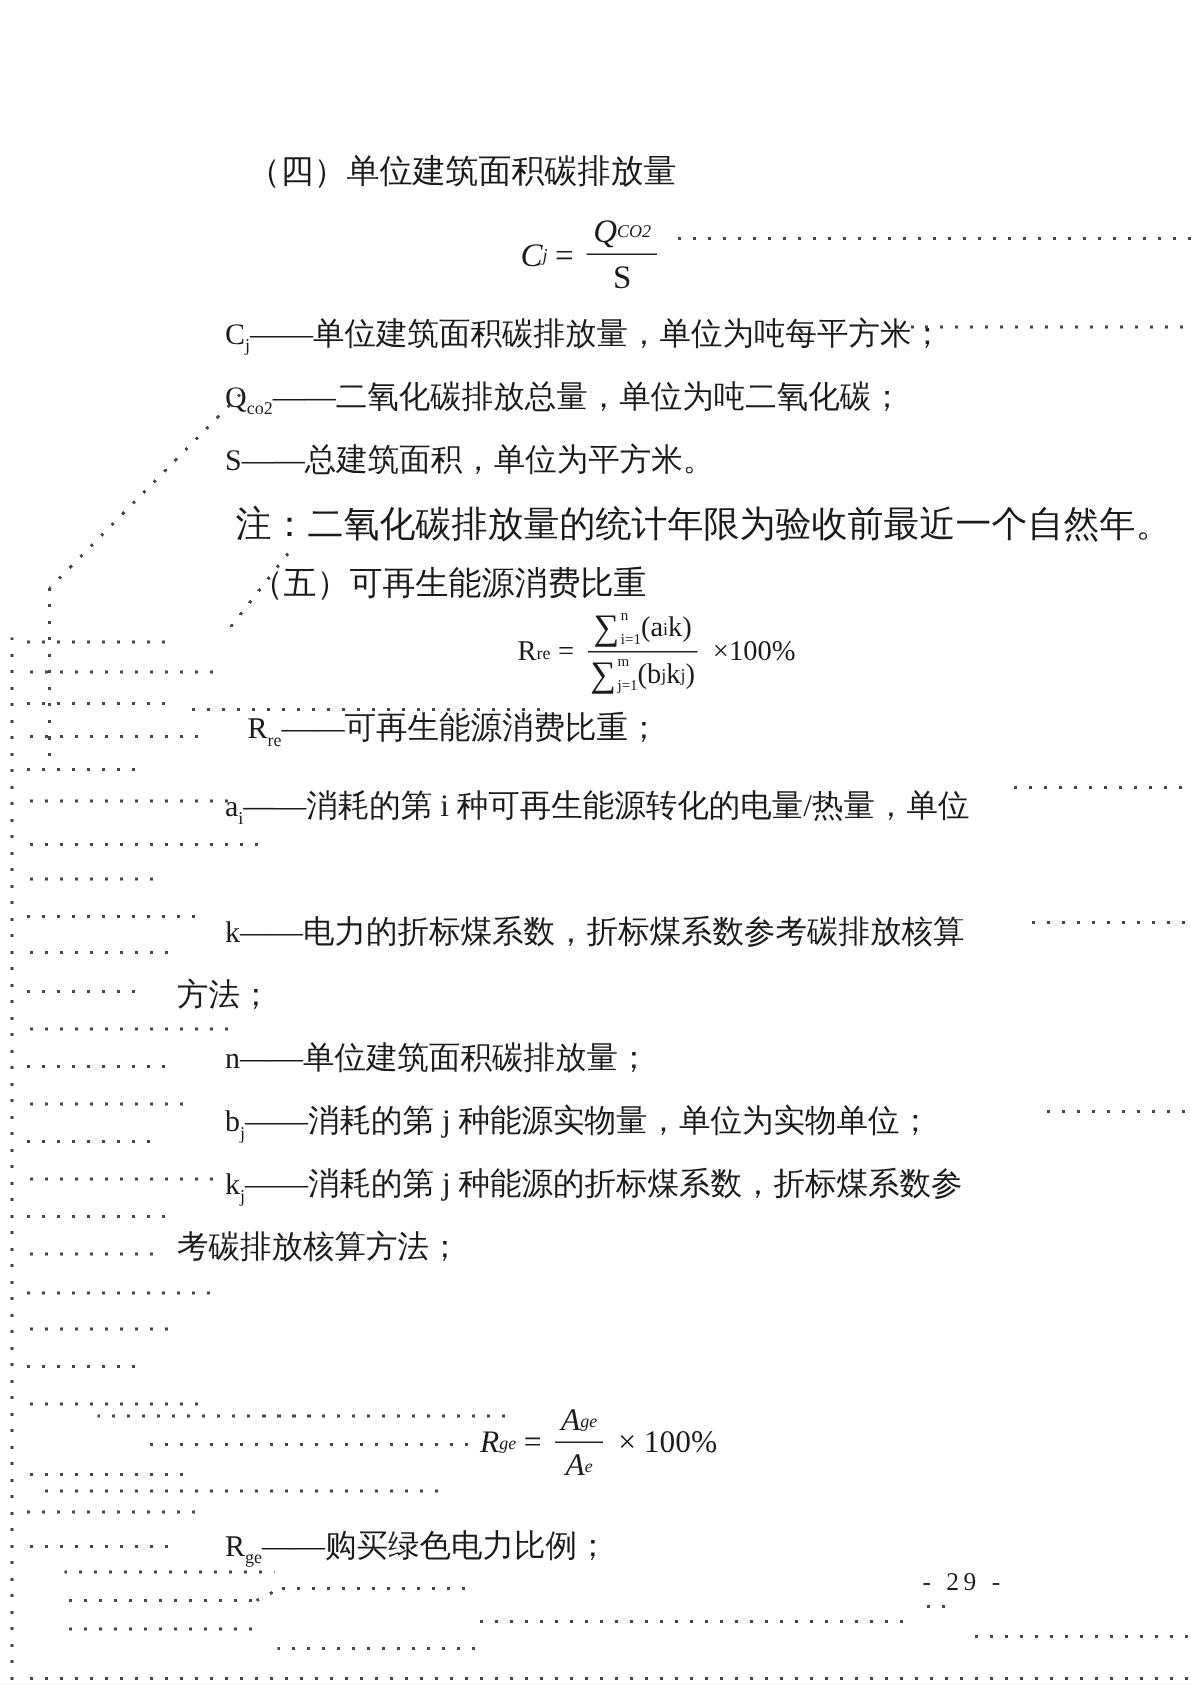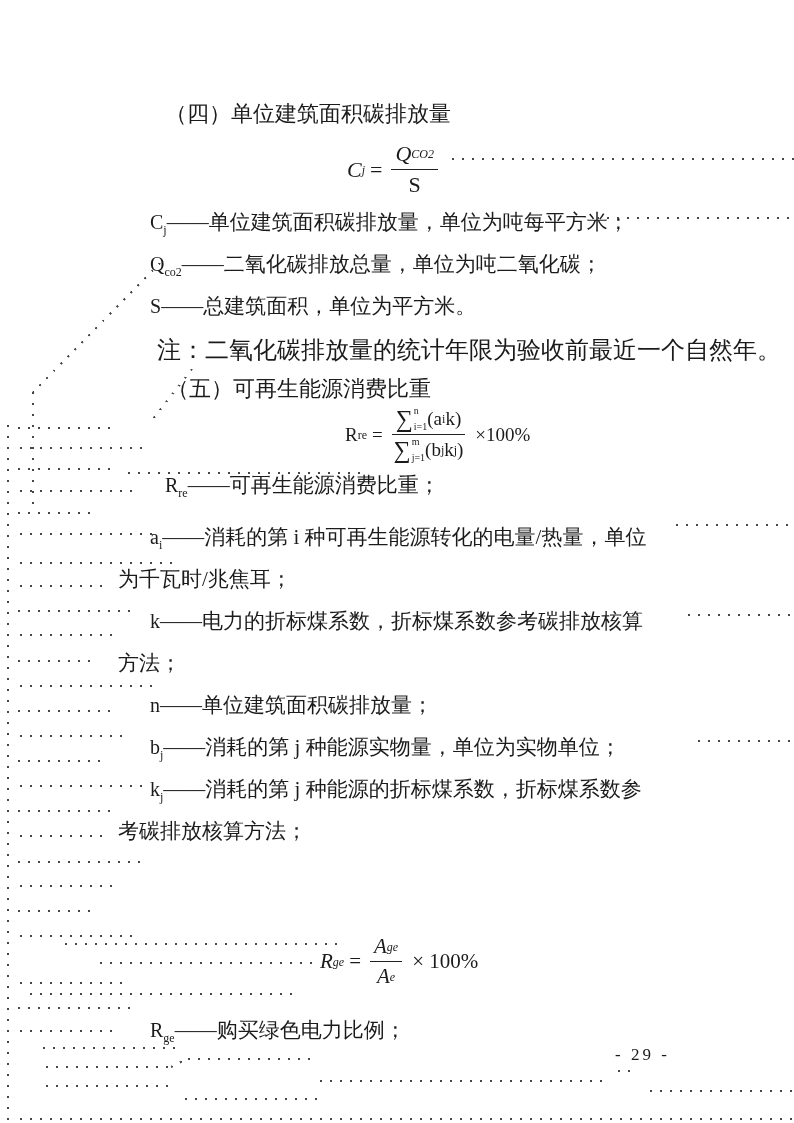--- a/index.html
+++ b/index.html
@@ -108,23 +108,20 @@
     </span>
     <span class="suffix">×100%</span>
   </div>
 
   <div class="line" style="left:150px;top:473px;margin-left:15px;">
     <span class="sym">R</span><sub>re</sub><span>——可再生能源消费比重；</span>
   </div>
   <div class="line" style="left:150px;top:525px;">
     <span class="sym">a</span><sub>i</sub><span>——消耗的第 i 种可再生能源转化的电量/热量，单位</span>
   </div>
-  <div class="line" style="left:118px;top:567px;">
-    <span>为千瓦时/兆焦耳；</span>
-  </div>
   <div class="line" style="left:150px;top:609px;">
     <span class="sym">k</span><sub></sub><span>——电力的折标煤系数，折标煤系数参考碳排放核算</span>
   </div>
   <div class="line" style="left:118px;top:651px;">
     <span>方法；</span>
   </div>
   <div class="line" style="left:150px;top:693px;">
     <span class="sym">n</span><sub></sub><span>——单位建筑面积碳排放量；</span>
   </div>
   <div class="line" style="left:150px;top:735px;">

